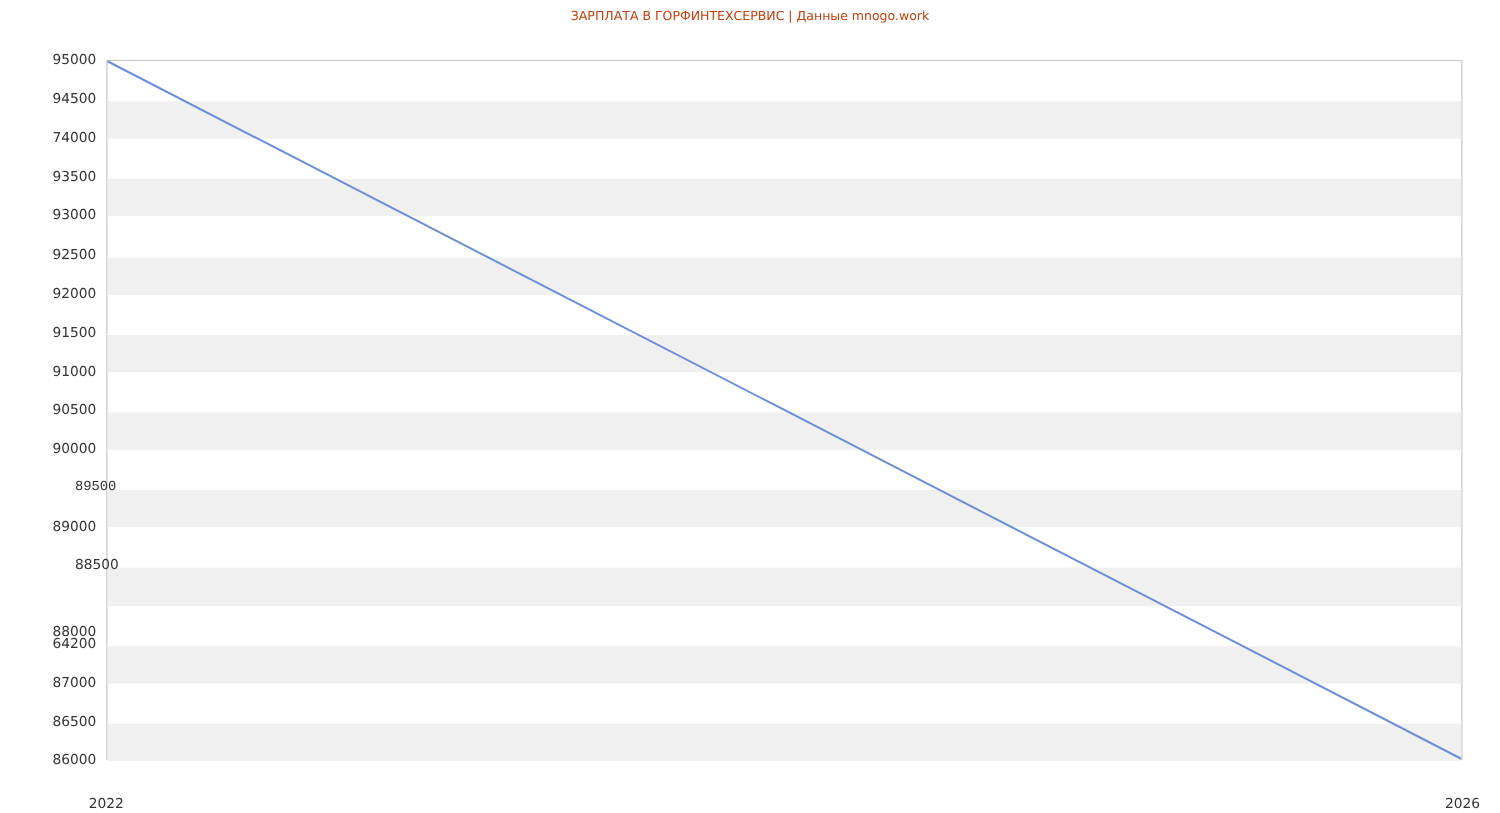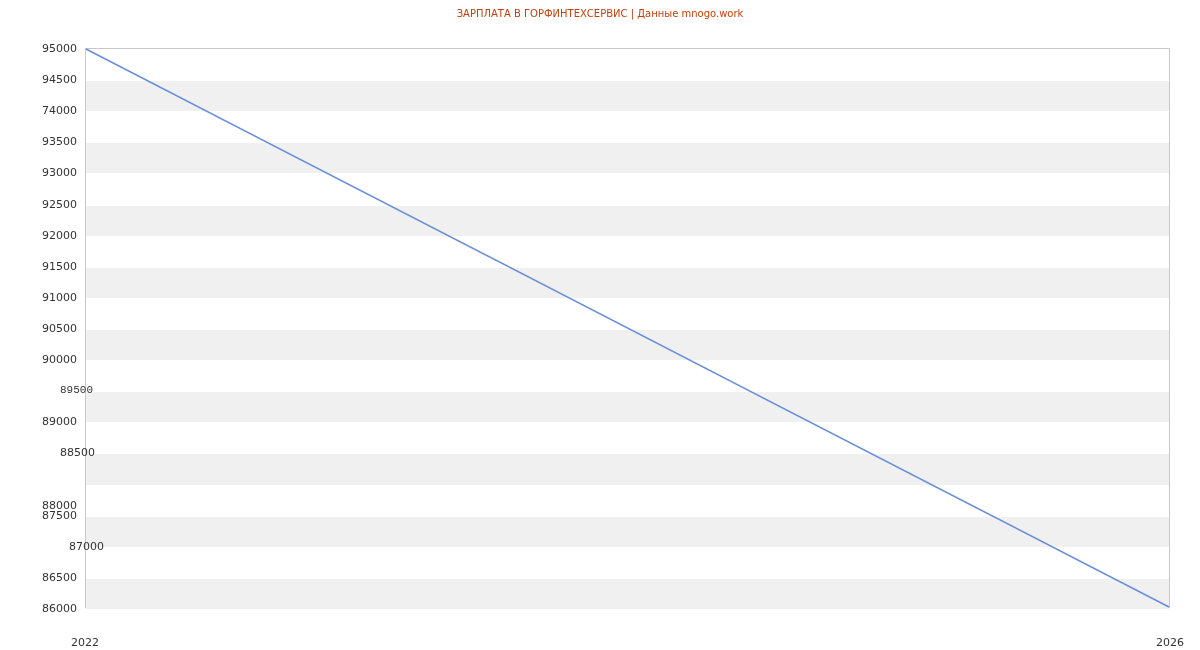--- a/index.html
+++ b/index.html
@@ -109,22 +109,22 @@
       <div class="gridline" style="top: 62.2222px;"></div>
       <div class="gridline" style="top: 31.1111px;"></div>
       <div class="gridline" style="top: 0px;"></div>
       <svg class="line-layer" id="line-layer" preserveAspectRatio="none" viewBox="0 0 1085 560">
         <polyline points="0,0 1085,560" fill="none" stroke="#6a8fd8" stroke-width="1.6"></polyline>
       </svg>
   </div>
 
 <div class="y-tick" style="left: 0px; width: 77px; top: 608px; text-align: right;">86000</div>
     <div class="y-tick" style="left: 0px; width: 77px; top: 576.889px; text-align: right;">86500</div>
-    <div class="y-tick" style="left: 0px; width: 77px; top: 545.778px; text-align: right; padding-left: 27px;">87000</div>
-    <div class="y-tick" style="left: 0px; width: 77px; top: 514.667px; text-align: right;">87500</div>
+    <div class="y-tick" style="left: 0px; width: 77px; top: 545.778px; text-align: right;">87000</div>
+    <div class="y-tick" style="left: 0px; width: 77px; top: 514.667px; text-align: right;">64200</div>
     <div class="y-tick" style="left: 0px; width: 77px; top: 483.556px; text-align: right; margin-top: 21px;">88000</div>
     <div class="y-tick" style="left: 0px; width: 77px; top: 452.444px; text-align: right; margin-left: 18px;">88500</div>
     <div class="y-tick" style="left: 0px; width: 77px; top: 421.333px; text-align: right;">89000</div>
     <div class="y-tick" style="left: 16px; width: 77px; top: 390.222px; text-align: right; font-family: Liberation Mono, monospace;">89500</div>
     <div class="y-tick" style="left: 0px; width: 77px; top: 359.111px; text-align: right;">90000</div>
     <div class="y-tick" style="left: 0px; width: 77px; top: 328px; text-align: right;">90500</div>
     <div class="y-tick" style="left: 0px; width: 77px; top: 296.889px; text-align: right;">91000</div>
     <div class="y-tick" style="left: 0px; width: 77px; top: 265.778px; text-align: right;">91500</div>
     <div class="y-tick" style="left: 0px; width: 77px; top: 234.667px; text-align: right;">92000</div>
     <div class="y-tick" style="left: 0px; width: 77px; top: 203.556px; text-align: right;">92500</div>

